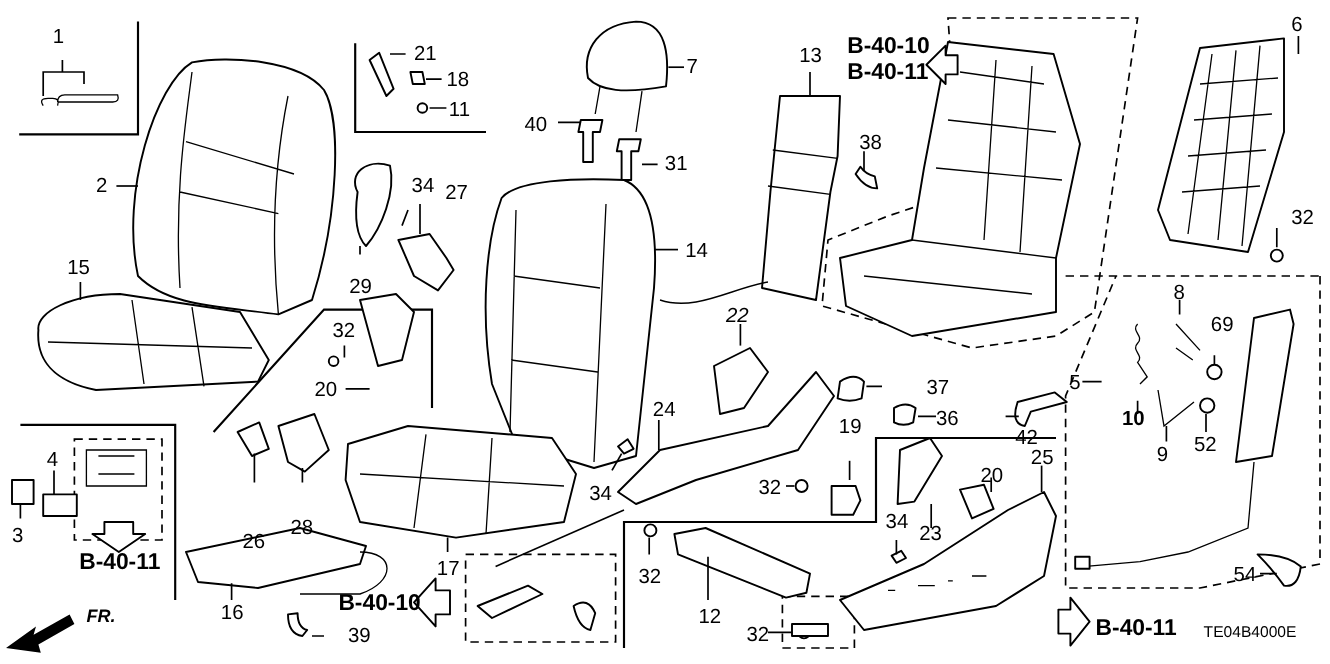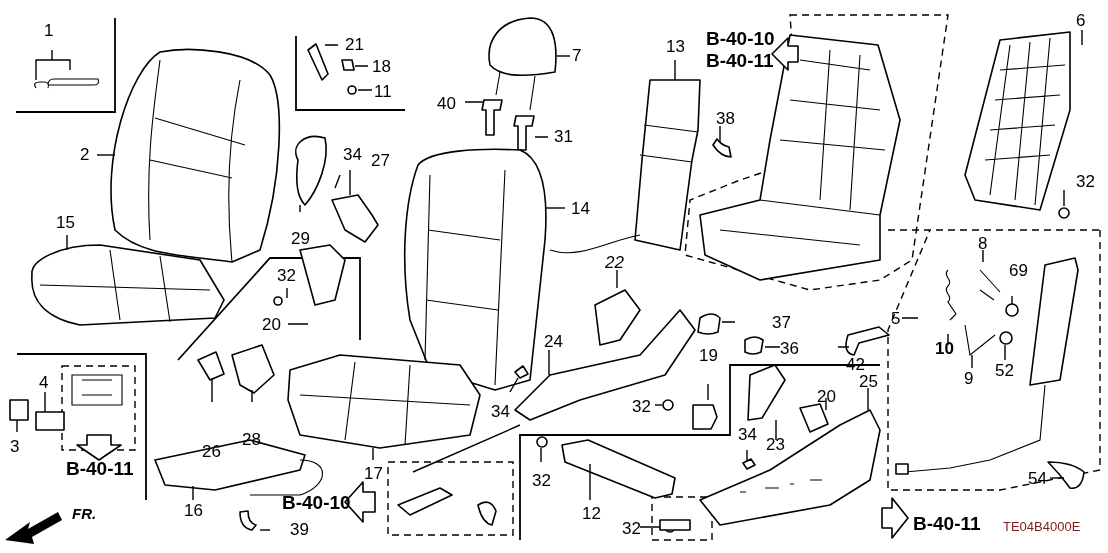--- a/index.html
+++ b/index.html
@@ -5,21 +5,21 @@
   html,body{margin:0;padding:0;background:#fff;}
   #stage{position:relative;width:1108px;height:553px;overflow:hidden;background:#fff;font-family:"Liberation Sans",sans-serif;}
   svg{position:absolute;left:0;top:0;}
   .part{fill:#fff;stroke:#000;stroke-width:1.6;stroke-linejoin:round;}
   .thin{fill:none;stroke:#000;stroke-width:1.1;}
   .box{fill:none;stroke:#000;stroke-width:1.8;}
   .dash{fill:none;stroke:#000;stroke-width:1.4;stroke-dasharray:7 5;}
   .lead{stroke:#000;stroke-width:1.4;fill:none;}
   .lbl{position:absolute;font-size:17px;color:#000;line-height:1;white-space:nowrap;}
   .ref{position:absolute;font-size:19px;font-weight:bold;color:#000;line-height:1.15;white-space:nowrap;}
-  .code{position:absolute;font-size:13px;color:#7f1d1d;}
+  .code{position:absolute;font-size:13px;color:#000000;}
   .fr{position:absolute;font-size:15px;font-weight:bold;font-style:italic;}
 </style>
 </head>
 <body>
 
 <div id="stage">
 <svg width="1108" height="553" viewBox="0 0 1108 553">
 
   <path class="box" d="M115 18 V112 H16"></path>
   <path class="box" d="M296 36 V110 H405"></path>

